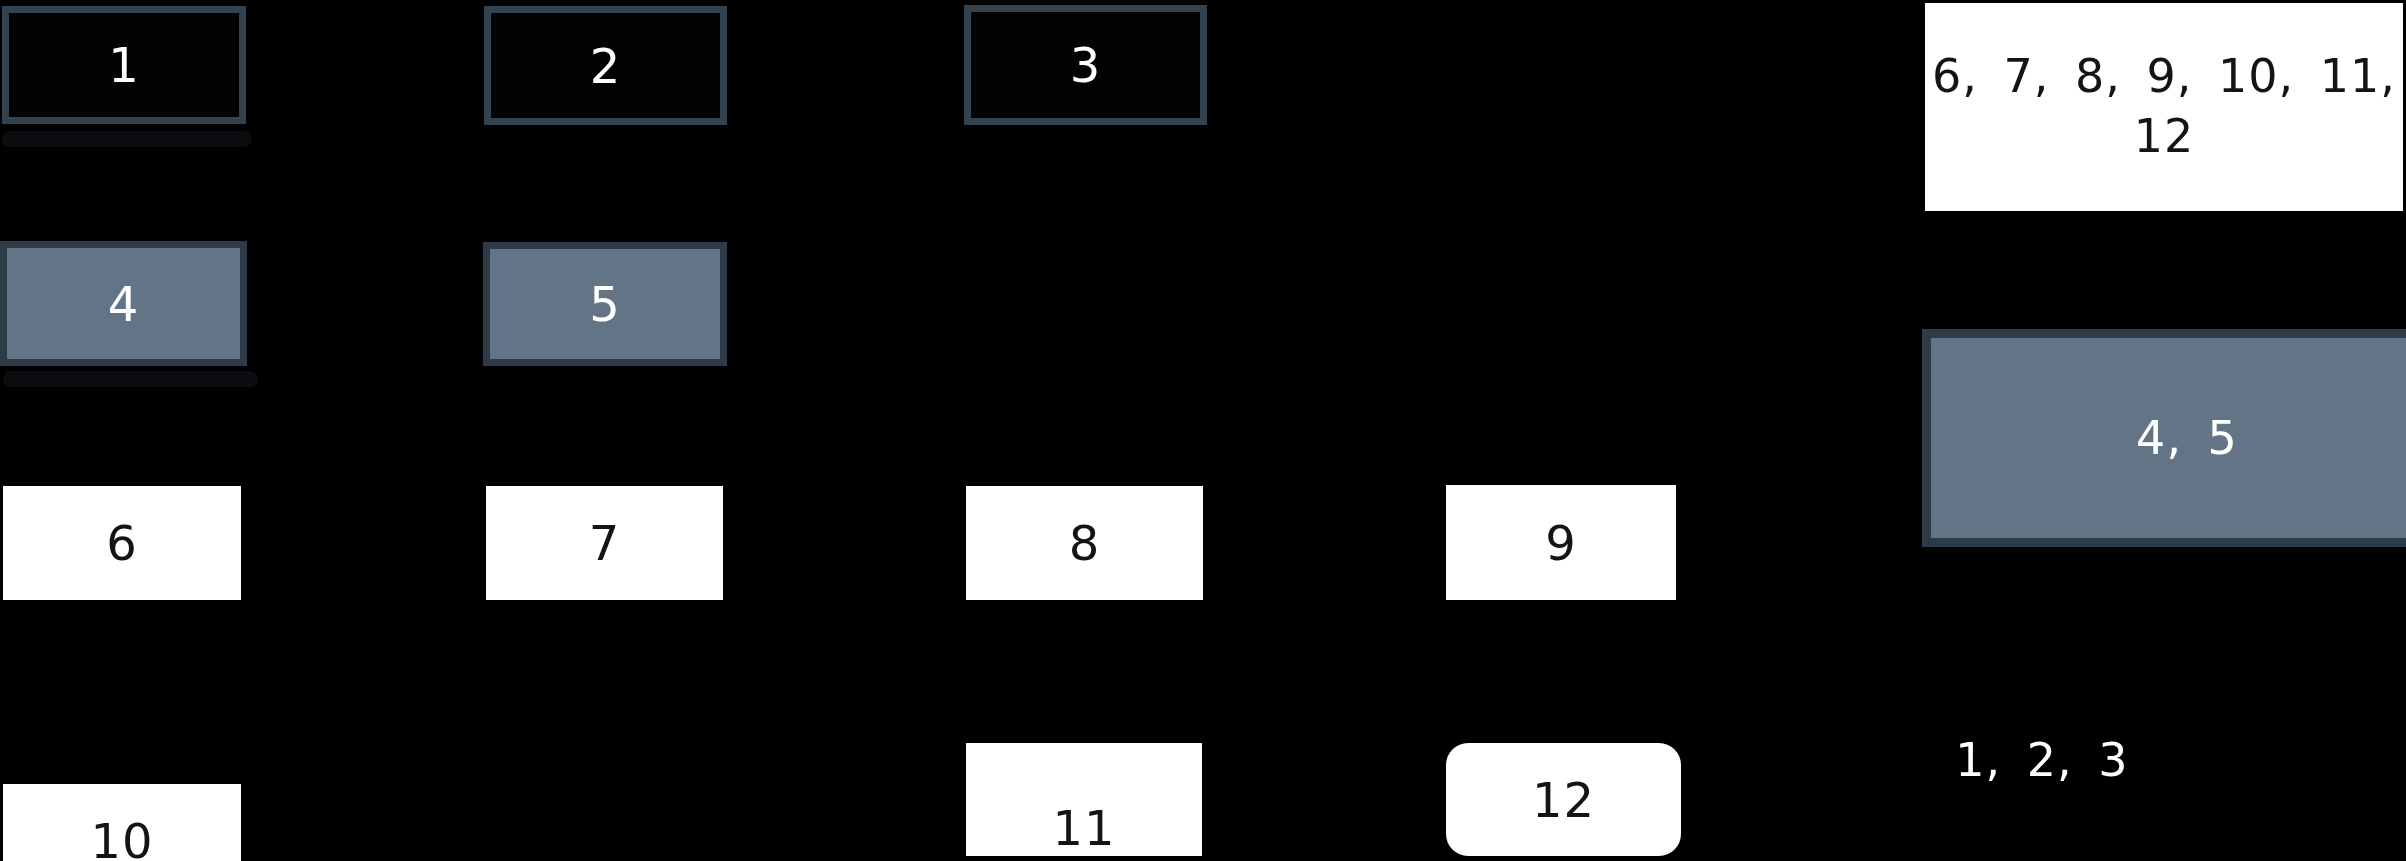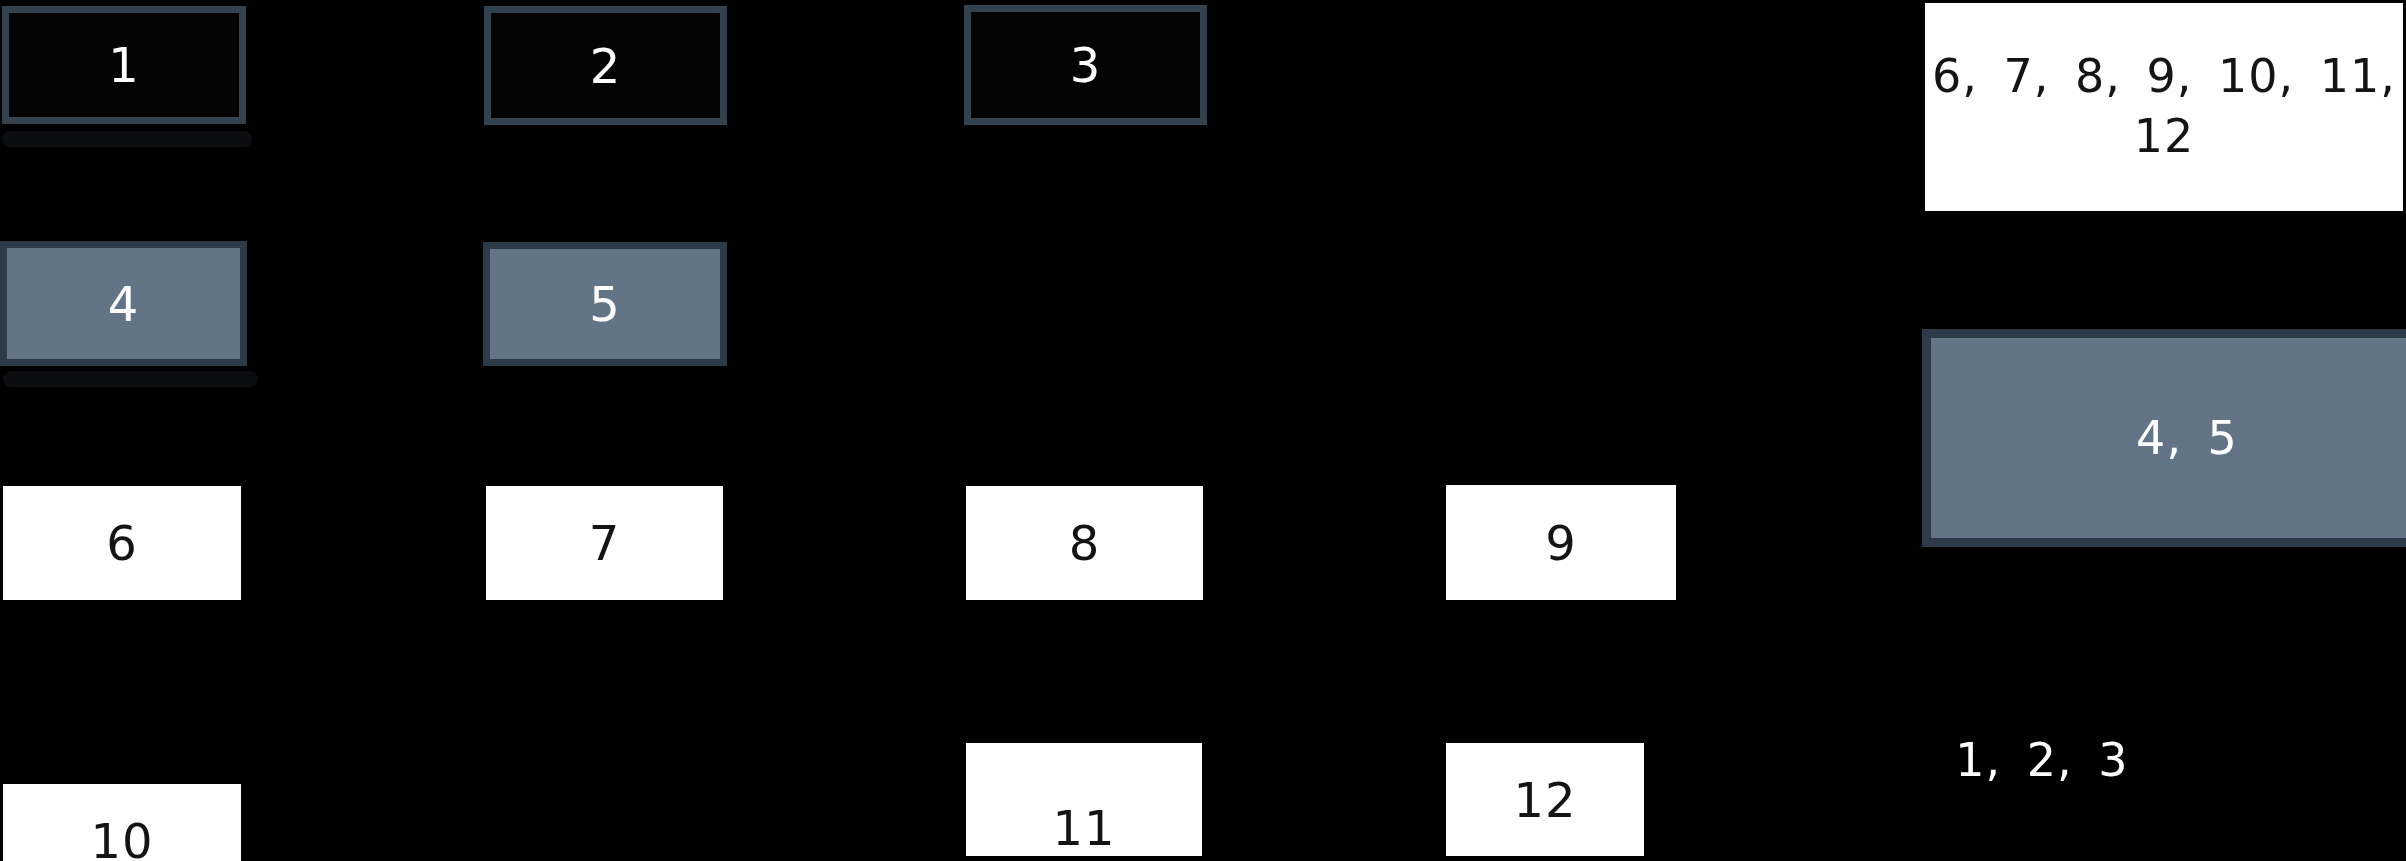--- a/index.html
+++ b/index.html
@@ -113,21 +113,21 @@
       </div>
       <div class="box white" style="left: 1446px; top: 485px; width: 230px; height: 115px;">
         <span>9</span>
       </div>
       <div class="box white" style="left: 3px; top: 743px; width: 238px; height: 113px; margin-top: 41px;">
         <span>10</span>
       </div>
       <div class="box white" style="left: 966px; top: 743px; width: 236px; height: 113px; align-items: flex-end;">
         <span>11</span>
       </div>
-      <div class="box white" style="left: 1446px; top: 743px; width: 198px; height: 113px;">
+      <div class="box white" style="left: 1446px; top: 743px; width: 235px; height: 113px; border-radius: 22px;">
         <span>12</span>
       </div>
     </div>
 
   <div class="smudge smudge-1"></div>
   <div class="smudge smudge-2"></div>
 
   <div class="list-card">
     <span>6, 7, 8, 9, 10, 11, 12</span>
   </div>

